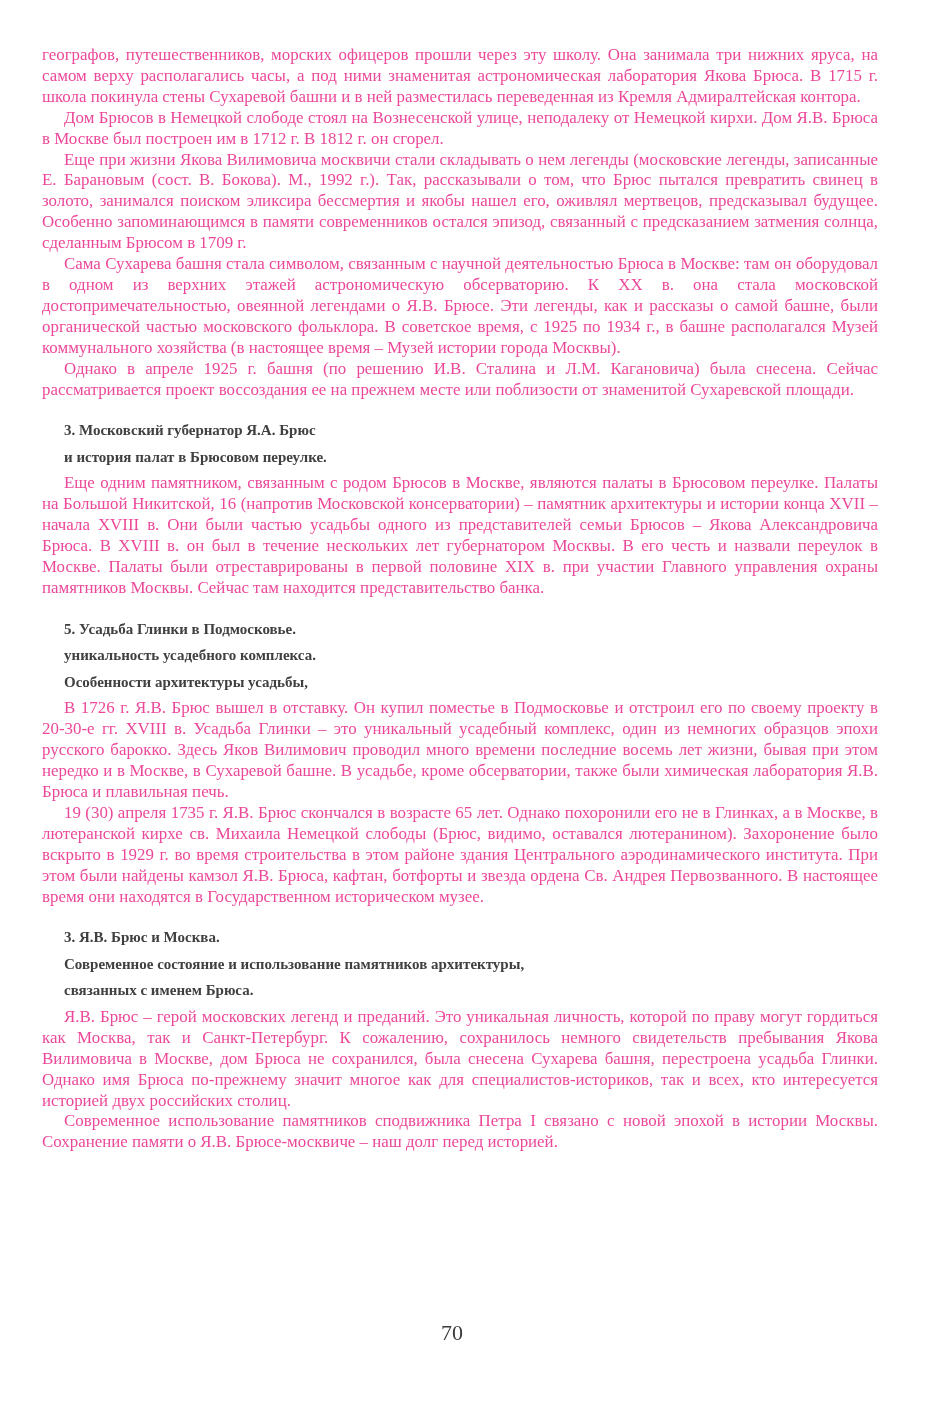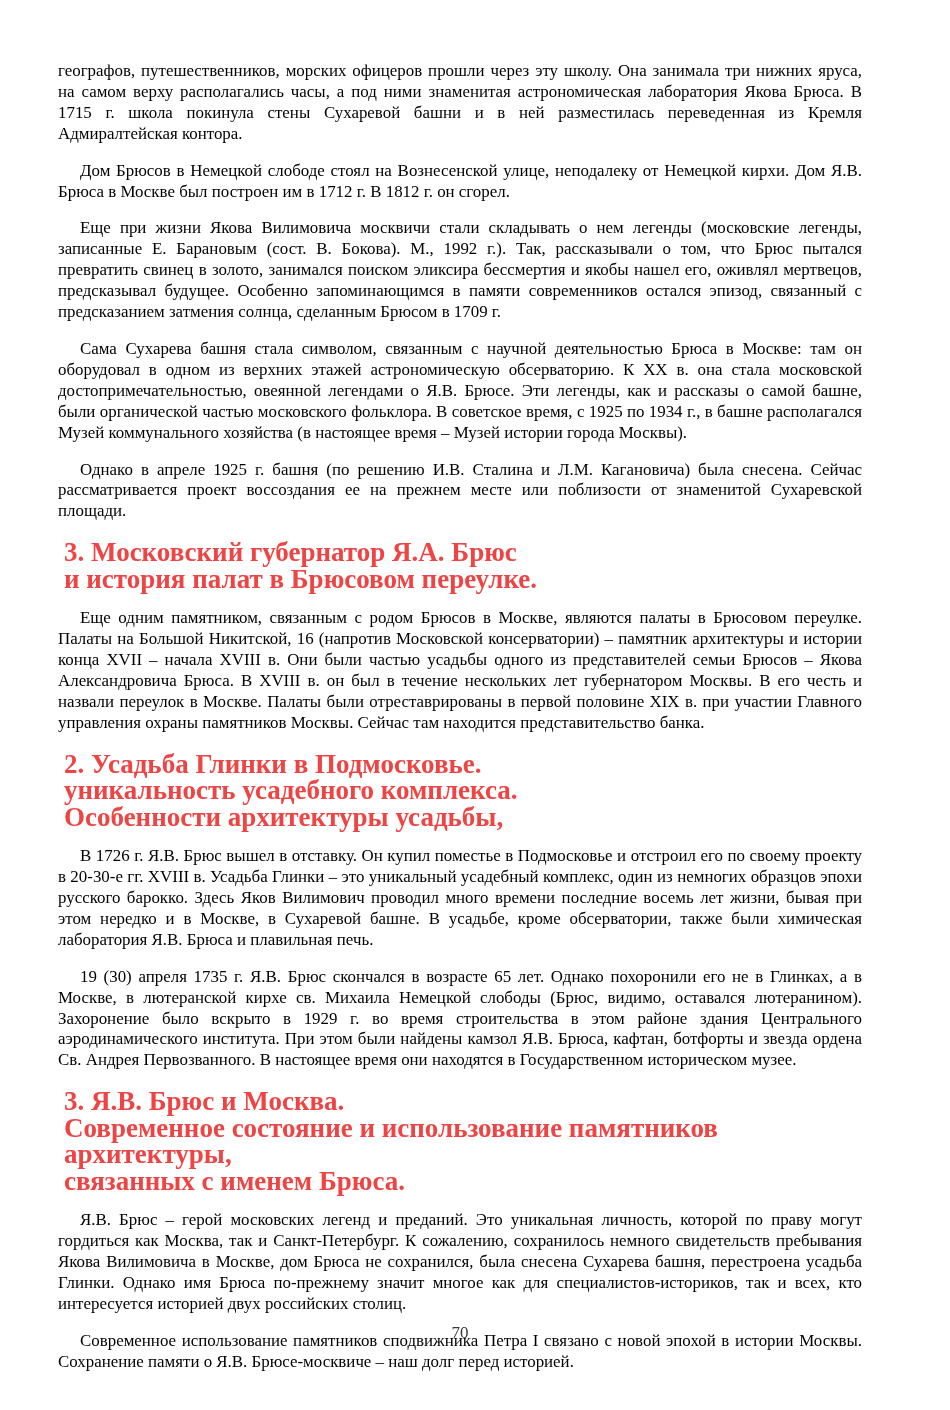--- a/index.html
+++ b/index.html
@@ -17,49 +17,49 @@
     font-family: "Liberation Serif", "DejaVu Serif", serif;
     color: #262626;
   }
   .text-block {
     position: absolute;
     left: 42px;
     top: 45px;
     width: 836px;
   }
   .para {
-    margin: 16px;
+    margin: 0;
     text-indent: 22px;
     font-size: 16.9px;
     line-height: 20.9px;
     text-align: justify;
-    color: #000000;
+    color: #ec4899;
   }
   .para.cont {
     text-indent: 0;
   }
   .section-heading {
     margin: 17px 0 3px 0;
     padding-left: 22px;
     font-weight: bold;
-    font-size: 27px;
+    font-size: 15px;
     line-height: 26.5px;
-    color: #ef4444;
+    color: #404040;
     text-align: left;
   }
   .heading-line {
     display: block;
   }
   .page-number {
     position: absolute;
-    left: 42px;
+    left: 34px;
     top: 1322px;
     width: 836px;
     text-align: center;
-    font-size: 17px;
+    font-size: 22px;
     line-height: 21px;
     color: #3a3a3a;
   }
 </style>
 </head>
 <body>
 
 <div class="page">
   <div class="text-block">
 
@@ -69,21 +69,21 @@
     <p class="para">Сама Сухарева башня стала символом, связанным с научной деятельностью Брюса в Москве: там он оборудовал в одном из верхних этажей астрономическую обсерваторию. К XX в. она стала московской достопримечательностью, овеянной легендами о Я.В. Брюсе. Эти легенды, как и рассказы о самой башне, были органической частью московского фольклора. В советское время, с 1925 по 1934 г., в башне располагался Музей коммунального хозяйства (в настоящее время – Музей истории города Москвы).</p>
     <p class="para">Однако в апреле 1925 г. башня (по решению И.В. Сталина и Л.М. Кагановича) была снесена. Сейчас рассматривается проект воссоздания ее на прежнем месте или поблизости от знаменитой Сухаревской площади.</p>
 
     <div class="section-heading">
       <span class="heading-line">3. Московский губернатор Я.А. Брюс</span>
       <span class="heading-line">и история палат в Брюсовом переулке.</span>
     </div>
     <p class="para">Еще одним памятником, связанным с родом Брюсов в Москве, являются палаты в Брюсовом переулке. Палаты на Большой Никитской, 16 (напротив Московской консерватории) – памятник архитектуры и истории конца XVII – начала XVIII в. Они были частью усадьбы одного из представителей семьи Брюсов – Якова Александровича Брюса. В XVIII в. он был в течение нескольких лет губернатором Москвы. В его честь и назвали переулок в Москве. Палаты были отреставрированы в первой половине XIX в. при участии Главного управления охраны памятников Москвы. Сейчас там находится представительство банка.</p>
 
     <div class="section-heading">
-      <span class="heading-line">2. Усадьба Глинки в Подмосковье.</span>
+      <span class="heading-line">5. Усадьба Глинки в Подмосковье.</span>
       <span class="heading-line">уникальность усадебного комплекса.</span>
       <span class="heading-line">Особенности архитектуры усадьбы,</span>
     </div>
     <p class="para">В 1726 г. Я.В. Брюс вышел в отставку. Он купил поместье в Подмосковье и отстроил его по своему проекту в 20-30-е гг. XVIII в. Усадьба Глинки – это уникальный усадебный комплекс, один из немногих образцов эпохи русского барокко. Здесь Яков Вилимович проводил много времени последние восемь лет жизни, бывая при этом нередко и в Москве, в Сухаревой башне. В усадьбе, кроме обсерватории, также были химическая лаборатория Я.В. Брюса и плавильная печь.</p>
     <p class="para">19 (30) апреля 1735 г. Я.В. Брюс скончался в возрасте 65 лет. Однако похоронили его не в Глинках, а в Москве, в лютеранской кирхе св. Михаила Немецкой слободы (Брюс, видимо, оставался лютеранином). Захоронение было вскрыто в 1929 г. во время строительства в этом районе здания Центрального аэродинамического института. При этом были найдены камзол Я.В. Брюса, кафтан, ботфорты и звезда ордена Св. Андрея Первозванного. В настоящее время они находятся в Государственном историческом музее.</p>
 
     <div class="section-heading">
       <span class="heading-line">3. Я.В. Брюс и Москва.</span>
       <span class="heading-line">Современное состояние и использование памятников  архитектуры,</span>
       <span class="heading-line">связанных с именем Брюса.</span>

